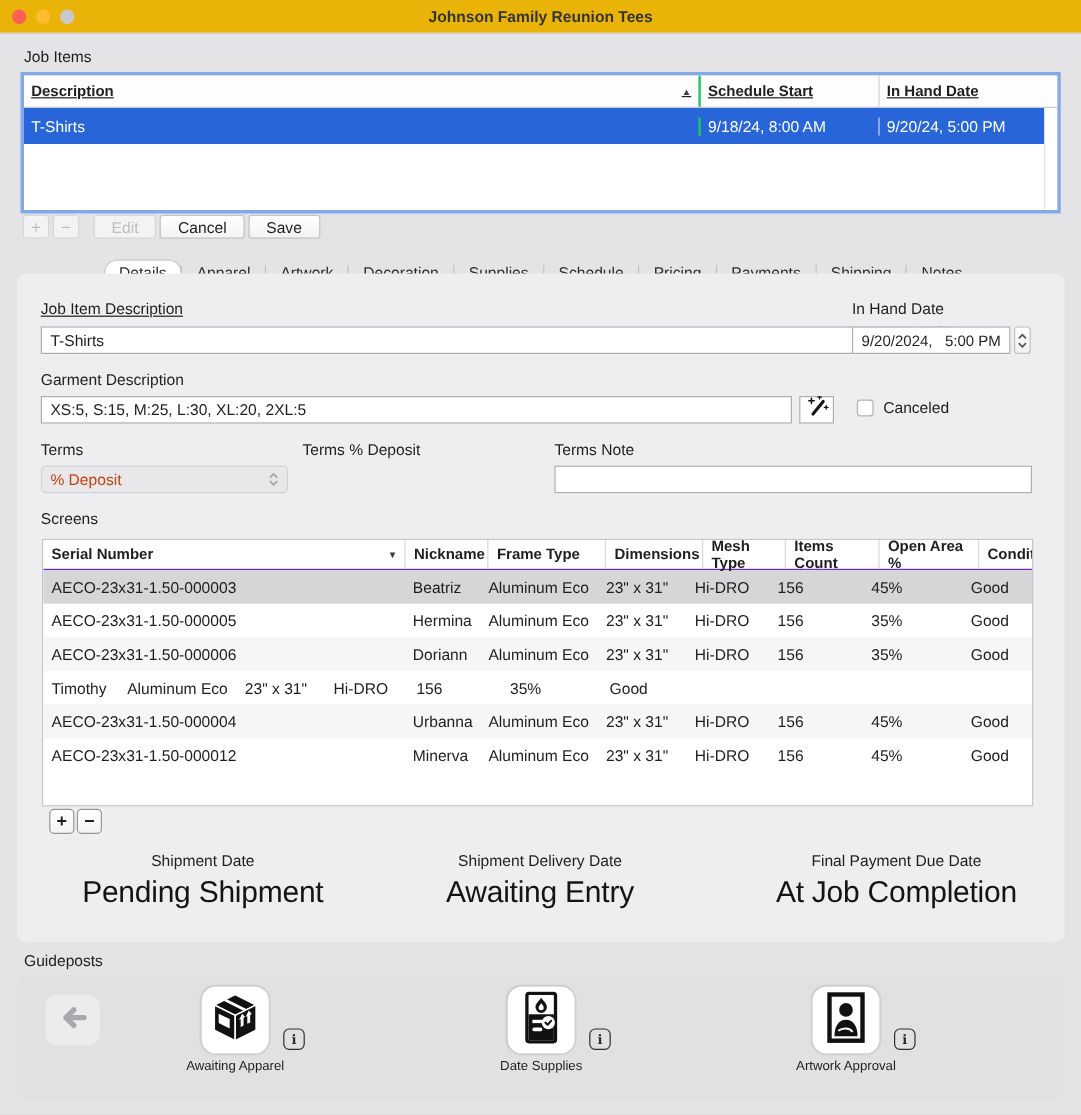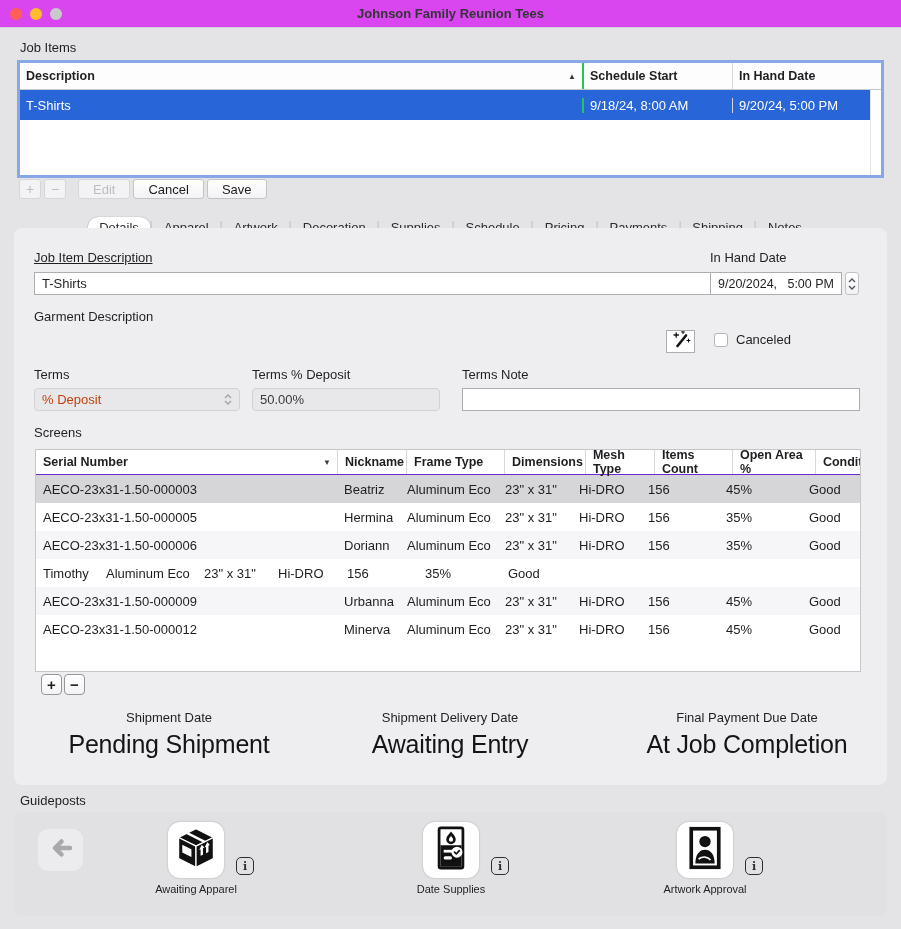--- a/index.html
+++ b/index.html
@@ -4,39 +4,39 @@
 <style>
   * { margin:0; padding:0; box-sizing:border-box; }
   html,body { width:901px; height:929px; }
   body {
     font-family:"Liberation Sans","DejaVu Sans",sans-serif;
     background:#e4e4e7; position:relative; overflow:hidden;
     color:#1f1f21; outline:1px solid #b9b9bd;
   }
   
   .titlebar { position:absolute; left:0; top:0; width:901px; height:28px;
-    background:#d946ef; border-bottom:1px solid #d2d2d5;
+    background:#eab308; border-bottom:1px solid #d2d2d5;
     display:flex; align-items:center; justify-content:center; }
   .titlebar .title { font-size:13px; font-weight:bold; color:#353537; }
   .lights { position:absolute; left:10px; top:8px; display:flex; gap:8px; }
   .light { width:12px; height:12px; border-radius:50%; }
   
   .lbl { position:absolute; font-size:13px; color:#1f1f21; white-space:nowrap; }
   .inp { position:absolute; height:23px; background:#fff; border:1px solid #adadb2;
     font-size:13px; padding:0 7px; display:flex; align-items:center; white-space:nowrap; }
   .btn { height:20px; border:1px solid #c3c3c8; border-radius:3px;
     background:linear-gradient(#ffffff,#f3f3f5); font-size:13px; color:#1d1d1f;
     padding:0 14px; display:flex; align-items:center; justify-content:center; }
   .btn.sq { width:22px; padding:0; font-size:14px; }
   .btn.disabled { color:#bdbdc2; background:#f3f3f5; border-color:#d6d6da; }
   
   .jobitems { position:absolute; left:17px; top:60px; width:867px; height:118px;
     background:#fff; border:3px solid #86a8e7; }
   .ji-header { display:flex; height:27px; background:#fdfdfe; border-bottom:1px solid #c9c9cd; }
-  .ji-header > div { display:flex; align-items:center; font-size:12.5px; font-weight:bold; padding:0 6px; }
+  .ji-header > div { display:flex; align-items:center; font-size:12.5px; font-weight:bold; padding:0 6px;text-decoration:underline; }
   .ji-c1 { flex:0 0 562px; justify-content:space-between; }
   .ji-c2 { flex:0 0 150px; border-left:2px solid #22c55e; }
   .ji-c3 { flex:1 1 auto; border-left:1px solid #d5d5d9; }
   .sort-glyph { font-size:8px; color:#3a3a3c; }
   .ji-row { display:flex; height:30px; align-items:center; background:#2765d9; color:#fff; font-size:13px;
     width:calc(100% - 11px); }
   .ji-row > div { padding:0 6px; }
   .ji-gutter { position:absolute; top:27px; right:0; bottom:0; width:11px;
     background:#fff; border-left:1px solid #e4e4e7; }
   .ji-buttons { position:absolute; left:19px; top:179px; display:flex; gap:3px; }
@@ -182,20 +182,21 @@
   <div class="stepper" style="left:831px; top:44px;">
     <svg width="8" height="5" viewBox="0 0 8 5">
         <polyline points="1,4 4,1 7,4" fill="none" stroke="#555" stroke-width="1.4"></polyline>
       </svg>
     <svg width="8" height="5" viewBox="0 0 8 5">
         <polyline points="1,1 4,4 7,1" fill="none" stroke="#555" stroke-width="1.4"></polyline>
       </svg>
   </div>
 
   <div class="lbl" style="left:20px; top:81px;">Garment Description</div>
+  <div class="inp" style="left:20px; top:102px; width:626px;">XS:5, S:15, M:25, L:30, XL:20, 2XL:5</div>
   <div class="iconbtn" style="left:652px; top:102px;">
     <span>
       <svg width="20" height="18" viewBox="0 0 20 18">
           <g stroke="#141414" fill="none" stroke-linecap="round">
         <line x1="15" y1="4.5" x2="6.5" y2="15" stroke-width="2.6"></line>
         <line x1="3" y1="4" x2="7.5" y2="4" stroke-width="1.3"></line>
             <line x1="5.2" y1="1.8" x2="5.2" y2="6.2" stroke-width="1.3"></line>
         <line x1="10.5" y1="1" x2="13.5" y2="1" stroke-width="1.1"></line>
             <line x1="12" y1="-0.4" x2="12" y2="2.6" stroke-width="1.1"></line>
         <line x1="16" y1="9.5" x2="19" y2="9.5" stroke-width="1.1"></line>
@@ -213,21 +214,20 @@
     <span class="dd-chevrons">
       <svg width="8" height="5" viewBox="0 0 8 5">
           <polyline points="1,4 4,1 7,4" fill="none" stroke="#a4a4a8" stroke-width="1.4"></polyline>
         </svg>
       <svg width="8" height="5" viewBox="0 0 8 5">
           <polyline points="1,1 4,4 7,1" fill="none" stroke="#a4a4a8" stroke-width="1.4"></polyline>
         </svg>
     </span>
   </div>
   <div class="lbl" style="left:238px; top:139px;">Terms % Deposit</div>
-  <div class="inp field-gray" style="left:238px; top:160px; width:188px; color:#3a3a3c;">50.00%</div>
   <div class="lbl" style="left:448px; top:139px;">Terms Note</div>
   <div class="inp" style="left:448px; top:160px; width:398px;"></div>
 
   <div class="lbl" style="left:20px; top:197px;">Screens</div>
   <div class="screens">
     <div class="sc-header">
       <div class="c1">
         <span>Serial Number</span>
         <span class="sort-glyph" style="margin-left:auto; margin-right:4px;">▼</span>
       </div>
@@ -272,21 +272,21 @@
     <div class="sc-row">
         <div class="c2">Timothy</div>
       <div class="c3">Aluminum Eco</div>
         <div class="c4">23" x 31"</div>
       <div class="c5">Hi-DRO</div>
         <div class="c6">156</div>
       <div class="c7">35%</div>
         <div class="c8">Good</div>
     </div>
     <div class="sc-row alt">
-      <div class="c1">AECO-23x31-1.50-000009</div>
+      <div class="c1">AECO-23x31-1.50-000004</div>
         <div class="c2">Urbanna</div>
       <div class="c3">Aluminum Eco</div>
         <div class="c4">23" x 31"</div>
       <div class="c5">Hi-DRO</div>
         <div class="c6">156</div>
       <div class="c7">45%</div>
         <div class="c8">Good</div>
     </div>
     <div class="sc-row">
       <div class="c1">AECO-23x31-1.50-000012</div>

